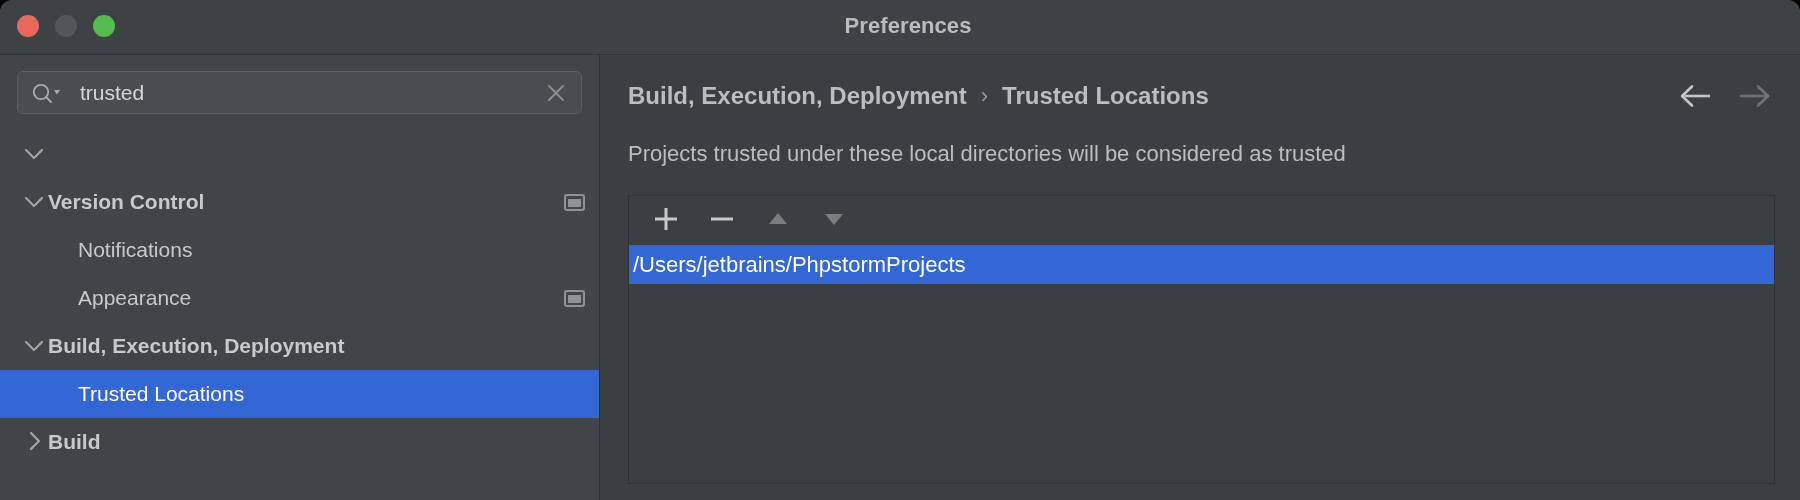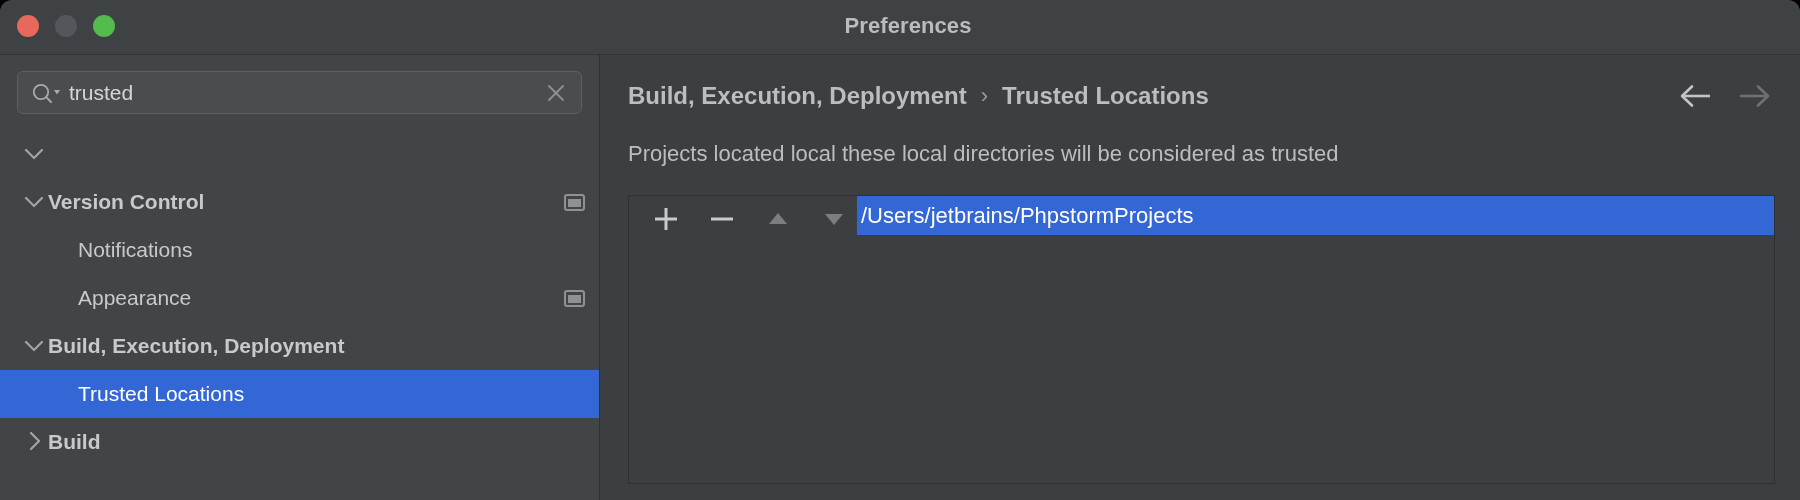--- a/index.html
+++ b/index.html
@@ -88,21 +88,21 @@
   .search-icon {
     margin-left: 13px;
     width: 30px; height: 22px;
     flex: 0 0 auto;
     display: flex;
     align-items: center;
   }
   .search-value {
     font-size: 21px;
     color: #d6d6d6;
-    margin-left: 8px;
+    margin-left: 19px;
     flex: 1 1 auto;
     white-space: nowrap;
     overflow: hidden;
   }
   .search-clear {
     margin-right: 14px;
     width: 22px; height: 22px;
     flex: 0 0 auto;
     opacity: 0.62;
   }
@@ -200,21 +200,21 @@
     white-space: nowrap;
   }
 
   
   .list-panel {
     margin-top: 28px;
     border: 1px solid #2e3133;
     background: #3c3f41;
     height: 289px;
     display: flex;
-    flex-direction: row;
+    flex-direction: column;
   }
   .list-toolbar {
     height: 49px;
     display: flex;
     align-items: center;
     padding-left: 14px;
     gap: 10px;
     flex: 0 0 49px;
   }
   .tb-btn {
@@ -342,21 +342,21 @@
           </span>
           <span class="nav-arrow forward">
             <svg width="34" height="24" viewBox="0 0 34 24">
               <line x1="3" y1="12" x2="31" y2="12" stroke="#9a9c9e" stroke-width="2.6"></line>
               <polyline points="21,2.5 31,12 21,21.5" fill="none" stroke="#9a9c9e" stroke-width="2.6" stroke-linecap="round" stroke-linejoin="round"></polyline>
             </svg>
           </span>
         </div>
       </div>
 
-      <div class="description">Projects located local these local directories will be considered as trusted</div>
+      <div class="description">Projects trusted under these local directories will be considered as trusted</div>
 
       <div class="list-panel">
         <div class="list-toolbar" id="list-toolbar">
             <span class="tb-btn">
               <span><svg width="30" height="30" viewBox="0 0 30 30">
                   <line x1="15" y1="4" x2="15" y2="26" stroke="#c9cacb" stroke-width="3"></line>
                   <line x1="4" y1="15" x2="26" y2="15" stroke="#c9cacb" stroke-width="3"></line>
                 </svg></span>
             </span>
             <span class="tb-btn">

